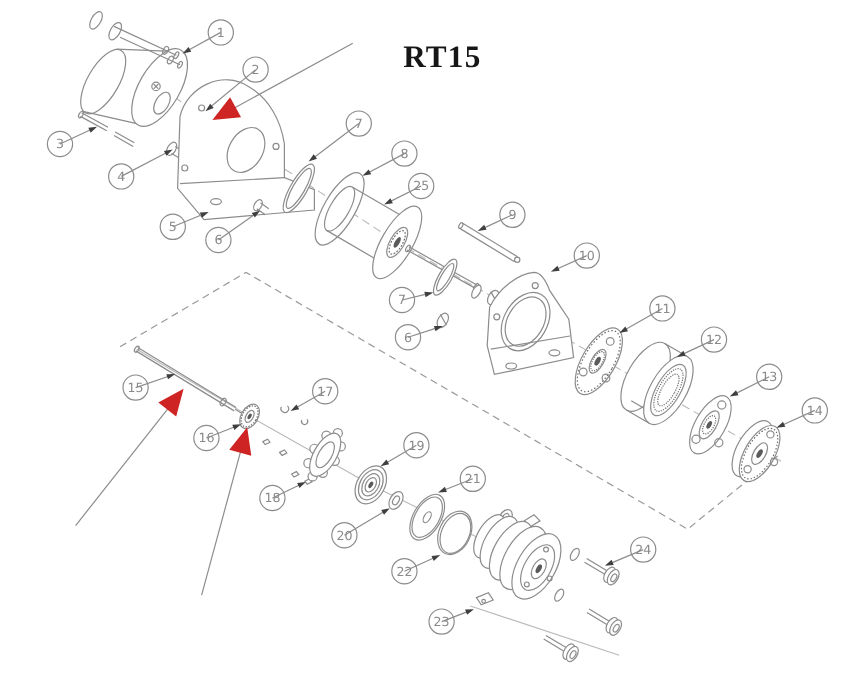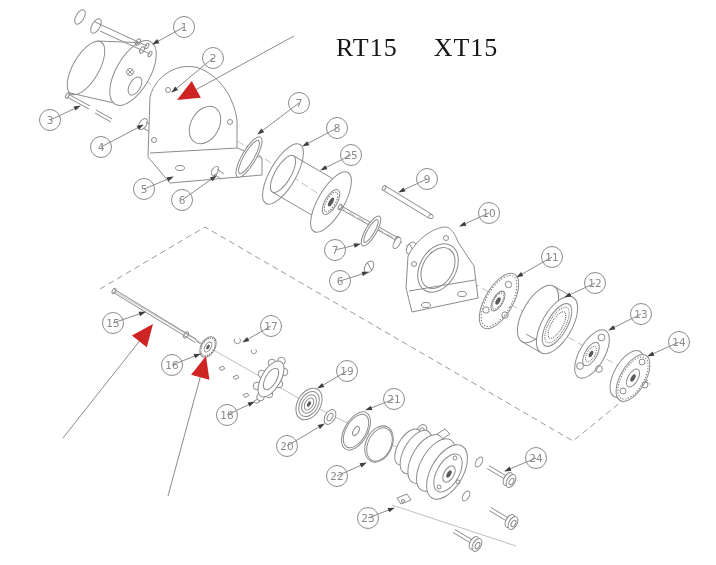--- a/index.html
+++ b/index.html
@@ -1,18 +1,18 @@
 <!DOCTYPE html>
 <html><head>
 <meta charset="utf-8">
 <style>
   html,body{margin:0;padding:0;background:#ffffff;}
   .canvas{position:relative;width:716px;height:565px;background:#ffffff;overflow:hidden;}
   .title-row{position:absolute;left:336px;top:33px;display:flex;gap:36px;
-    font-family:"Liberation Serif",serif;font-size:26px;font-weight:400;color:#161616;
+    font-family:"Liberation Serif",serif;font-size:26px;font-weight:700;color:#161616;
     letter-spacing:1px;white-space:nowrap;}
   svg{position:absolute;left:0;top:0;}
   #diagram path,#diagram ellipse,#diagram line,#diagram circle,#diagram polyline{
     stroke:#8c8c8c;fill:none;stroke-width:1;}
   #diagram .wf{fill:#ffffff;}
   #diagram .df{fill:#5a5a5a;stroke:none;}
   #diagram .axis{stroke:#b8b8b8;stroke-width:0.9;}
   #diagram .teeth{stroke:#6e6e6e;}
   #diagram .boundary{stroke:#9a9a9a;stroke-dasharray:6 4;}
   #diagram text{font-family:"DejaVu Sans",sans-serif;}
@@ -462,15 +462,14 @@
         </g>
         <g>
           <line x1="168" y1="496" x2="201.54683926153226" y2="372.4063816680391" stroke="#ce2424" stroke-width="7.5"></line>
           <polygon points="206,356 209.40535821176945,379.7203190419002 191.06881399454932,374.74325704008334" fill="#ce2424" stroke="none"></polygon>
         </g>
       </g>
   </svg>
 
   <div class="title-row">
     <span>RT15</span>
-    <span>XT15</span>
   </div>
 </div>
 
 </body></html>

